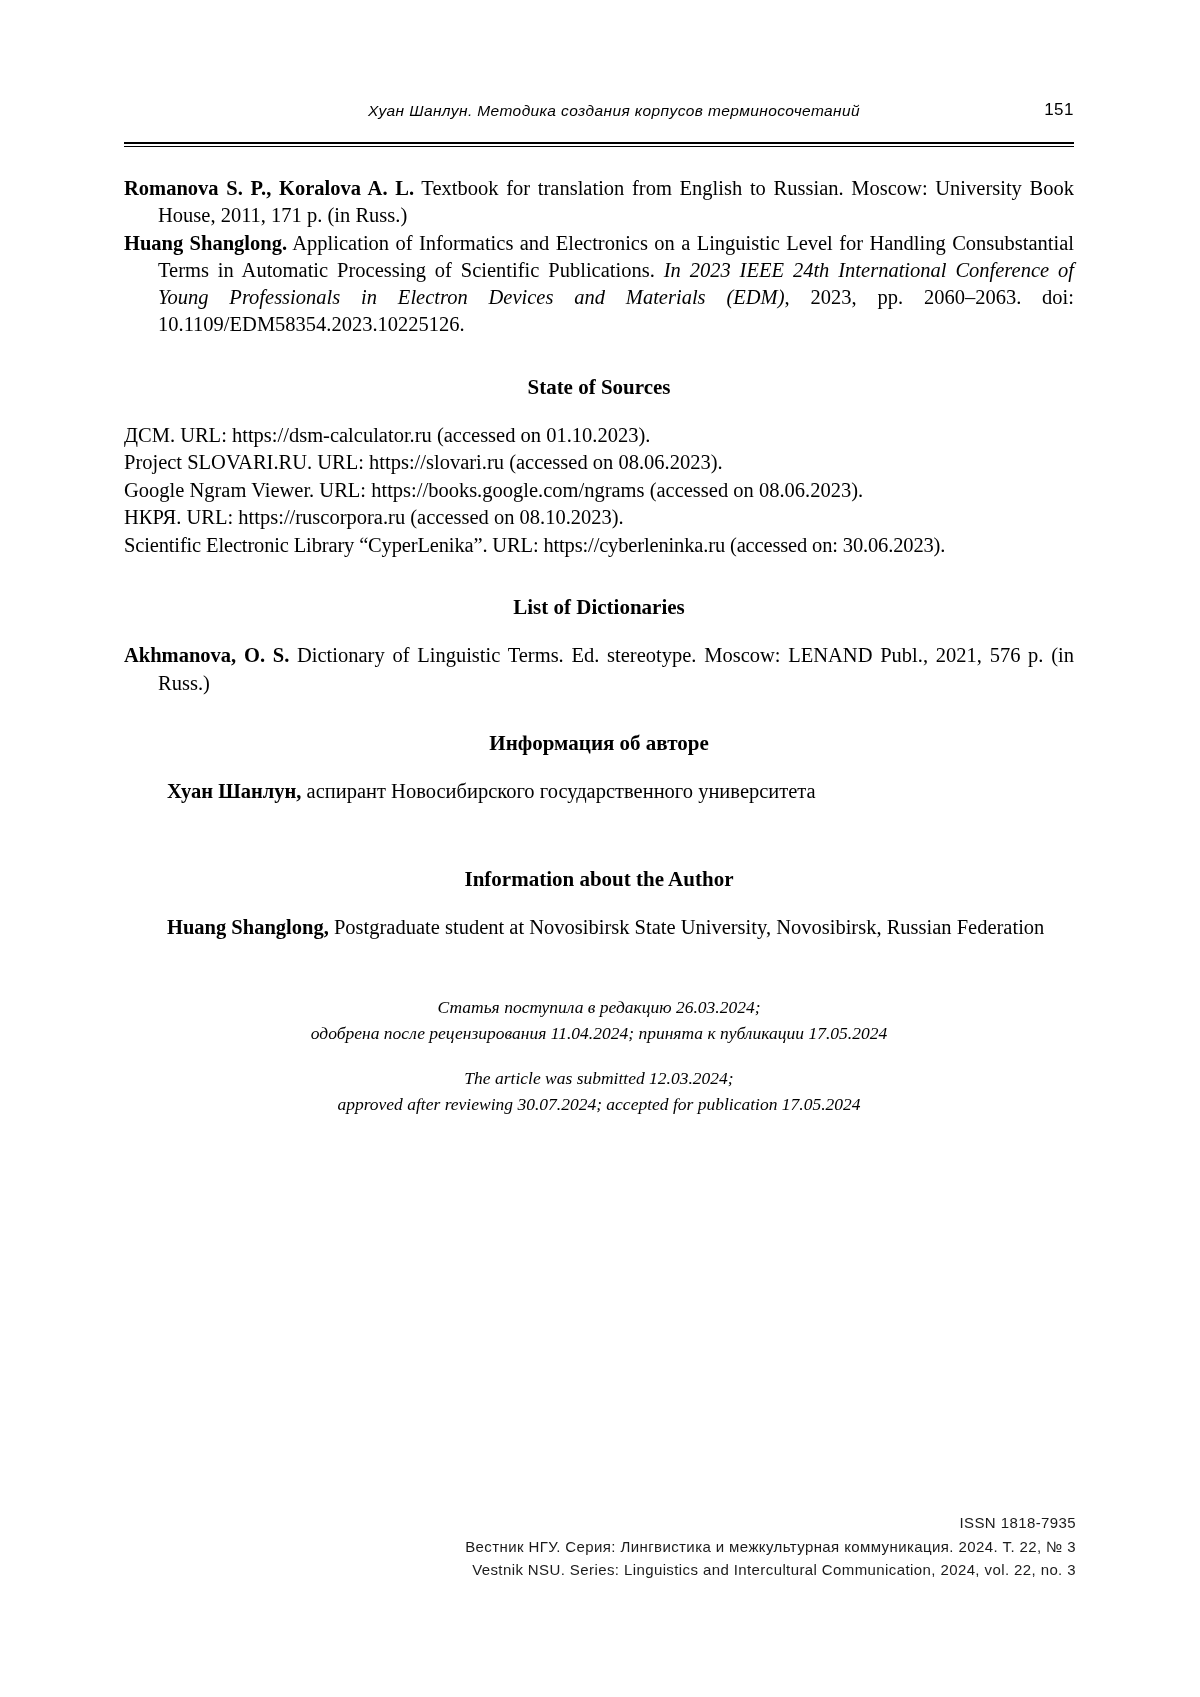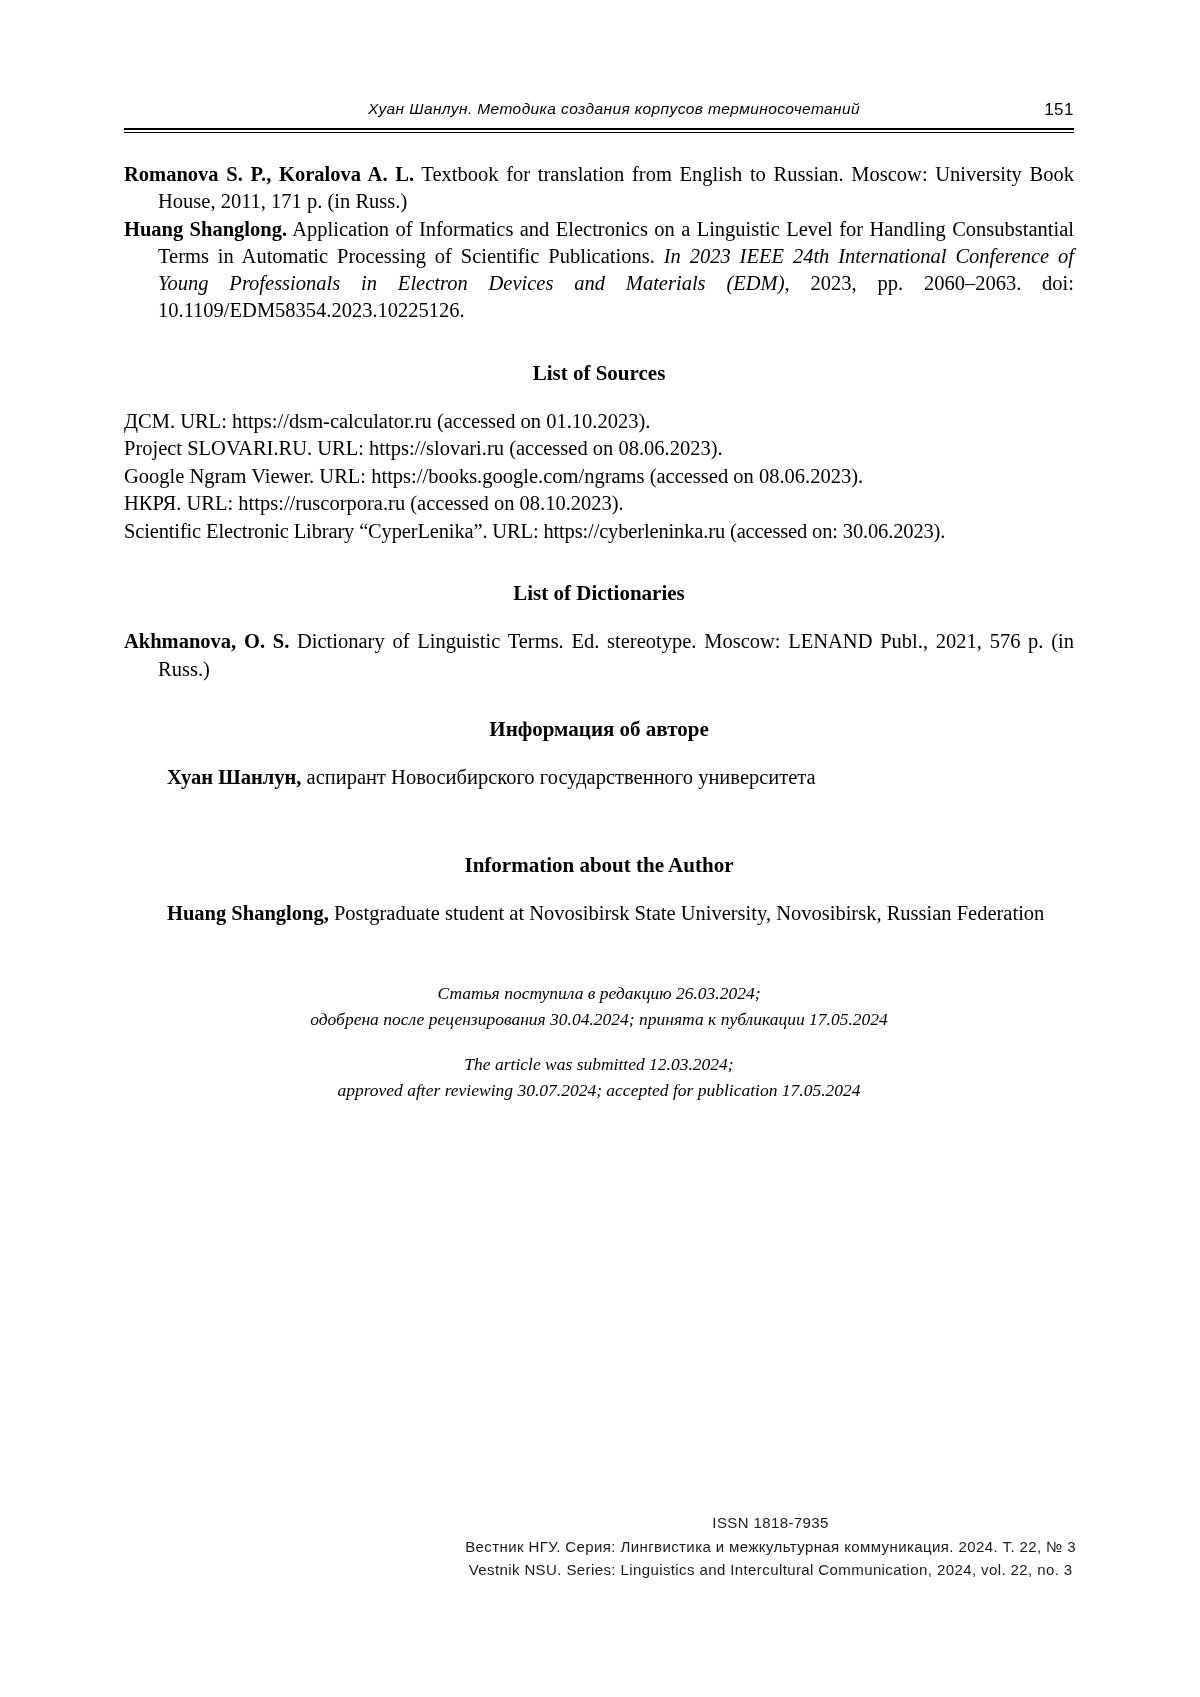--- a/index.html
+++ b/index.html
@@ -24,27 +24,27 @@
   .content {
     position: absolute;
     left: 124px;
     top: 100px;
     width: 950px;
   }
 
   
   .runhead {
     display: flex;
-    align-items: flex-start;
+    align-items: flex-end;
     justify-content: space-between;
     font-family: "Liberation Sans", sans-serif;
     font-style: italic;
     font-size: 15.5px;
     letter-spacing: 0.4px;
-    padding-bottom: 8px;
+    padding-bottom: 22px;
   }
   .runhead .rh-title {
     flex: 1;
     text-align: center;
     padding-left: 60px;
   }
   .runhead .rh-page {
     font-style: normal;
     font-size: 17px;
     letter-spacing: 0.5px;
@@ -111,21 +111,21 @@
     font-size: 17.5px;
     line-height: 1.5;
   }
   .dates .group2 { margin-top: 18px; }
 
   
   .footer {
     position: absolute;
     right: 124px;
     bottom: 116px;
-    text-align: center;
+    text-align: right;
     font-family: "Liberation Sans", sans-serif;
     font-size: 15px;
     line-height: 1.55;
     letter-spacing: 0.4px;
     color: #1a1a1a;
   }
 </style>
 </head>
 <body>
 
@@ -140,21 +140,21 @@
     <div class="rule-double"></div>
 
     <div class="ref">
       <b>Romanova S. P., Koralova A. L.</b><span> Textbook for translation from English to Russian. Moscow: University Book House, 2011, 171 p. (in Russ.)</span>
     </div>
 
     <div class="ref">
       <b>Huang Shanglong.</b><span> Application of Informatics and Electronics on a Linguistic Level for Handling Consubstantial Terms in Automatic Processing of Scientific Publications. </span><i>In 2023 IEEE 24th International Conference of Young Professionals in Electron Devices and Materials (EDM)</i><span>, 2023, pp. 2060–2063. doi: 10.1109/EDM58354.2023.10225126.</span>
     </div>
 
-    <div class="section-head">List of Sources</div>
+    <div class="section-head">State of Sources</div>
 
     <div>
       <div class="srcline">ДСМ. URL: https://dsm-calculator.ru (accessed on 01.10.2023).</div>
       <div class="srcline">Project SLOVARI.RU. URL: https://slovari.ru (accessed on 08.06.2023).</div>
       <div class="srcline">Google Ngram Viewer. URL: https://books.google.com/ngrams (accessed on 08.06.2023).</div>
       <div class="srcline">НКРЯ. URL: https://ruscorpora.ru (accessed on 08.10.2023).</div>
       <div class="srcline spaced">Scientific Electronic Library “CyperLenika”. URL: https://cyberleninka.ru (accessed on: 30.06.2023).</div>
     </div>
 
     <div class="section-head">List of Dictionaries</div>
@@ -171,21 +171,21 @@
 
     <div class="section-head" style="margin-top:62px;">Information about the Author</div>
 
     <div class="author-line">
       <b>Huang Shanglong,</b><span> Postgraduate student at Novosibirsk State University, Novosibirsk, Russian Federation</span>
     </div>
 
     <div class="dates">
       <div class="group1">
         <div>Статья поступила в редакцию 26.03.2024;</div>
-        <div>одобрена после рецензирования 30.04.2024; принята к публикации 17.05.2024</div>
+        <div>одобрена после рецензирования 11.04.2024; принята к публикации 17.05.2024</div>
       </div>
       <div class="group2">
         <div>The article was submitted 12.03.2024;</div>
         <div>approved after reviewing 30.07.2024; accepted for publication 17.05.2024</div>
       </div>
     </div>
 
   </div>
 
   <div class="footer">

